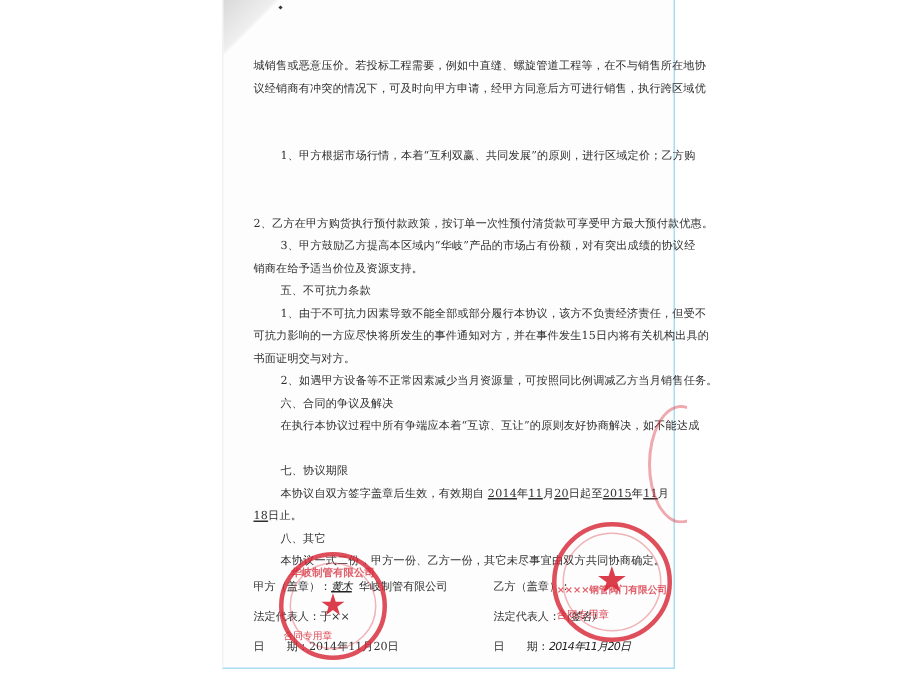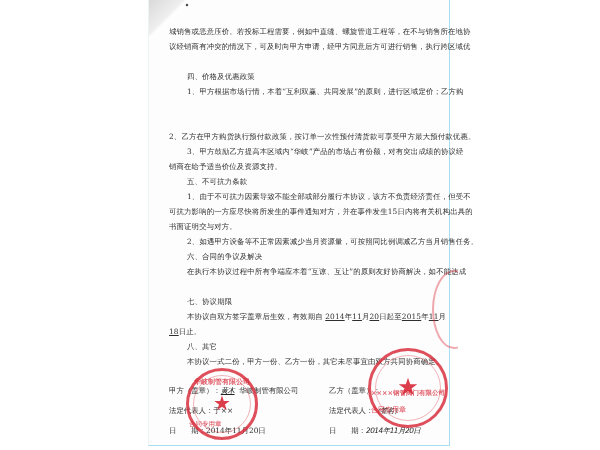--- a/index.html
+++ b/index.html
@@ -17,20 +17,21 @@
   }
   .fold {
     position: absolute; left: 0; top: 0; width: 40px; height: 36px;
     background: linear-gradient(135deg, #d9d9d9 0%, #efefef 45%, rgba(255,255,255,0) 50%);
   }
   .fold-dot { position: absolute; left: 37px; top: 4px; width: 2px; height: 2px; background: #333; transform: rotate(45deg); }
   .line {
     position: absolute; left: 20px; width: 272px;
     font-size: 7.4px; line-height: 10px; color: #2f2f2f; white-space: nowrap;
     letter-spacing: 0.15px;
+    margin-top: 12px;
   }
   .ind { left: 38px; width: 254px; }
   .head { left: 38px; }
   .u { text-decoration: underline; }
   .sig { position: absolute; font-size: 7.4px; line-height: 10px; color: #2f2f2f; white-space: nowrap; }
   .hand { font-family: "DejaVu Sans", sans-serif; font-style: italic; color: #222; letter-spacing: -0.5px; }
   .stamp {
     position: absolute; border-radius: 50%; border: 3px solid rgba(215,40,55,0.82);
     box-sizing: border-box; pointer-events: none;
   }
@@ -59,21 +60,20 @@
 </head>
 <body>
 
 <div class="page">
   <div class="fold"></div>
   <div class="fold-dot"></div>
 
   <div class="line" style="top:27px">城销售或恶意压价。若投标工程需要，例如中直缝、螺旋管道工程等，在不与销售所在地协</div>
   <div class="line" style="top:42px">议经销商有冲突的情况下，可及时向甲方申请，经甲方同意后方可进行销售，执行跨区域优</div>
 
-  <div class="line head" style="top:72px">四、价格及优惠政策</div>
   <div class="line ind" style="top:87px">1、甲方根据市场行情，本着“互利双赢、共同发展”的原则，进行区域定价；乙方购</div>
   <div class="line" style="top:132px">2、乙方在甲方购货执行预付款政策，按订单一次性预付清货款可享受甲方最大预付款优惠。</div>
   <div class="line ind" style="top:147px">3、甲方鼓励乙方提高本区域内“华岐”产品的市场占有份额，对有突出成绩的协议经</div>
   <div class="line" style="top:162px">销商在给予适当价位及资源支持。</div>
 
   <div class="line head" style="top:177px">五、不可抗力条款</div>
   <div class="line ind" style="top:192px">1、由于不可抗力因素导致不能全部或部分履行本协议，该方不负责经济责任，但受不</div>
   <div class="line" style="top:207px">可抗力影响的一方应尽快将所发生的事件通知对方，并在事件发生15日内将有关机构出具的</div>
   <div class="line" style="top:222px">书面证明交与对方。</div>
   <div class="line ind" style="top:237px">2、如遇甲方设备等不正常因素减少当月资源量，可按照同比例调减乙方当月销售任务。</div>

